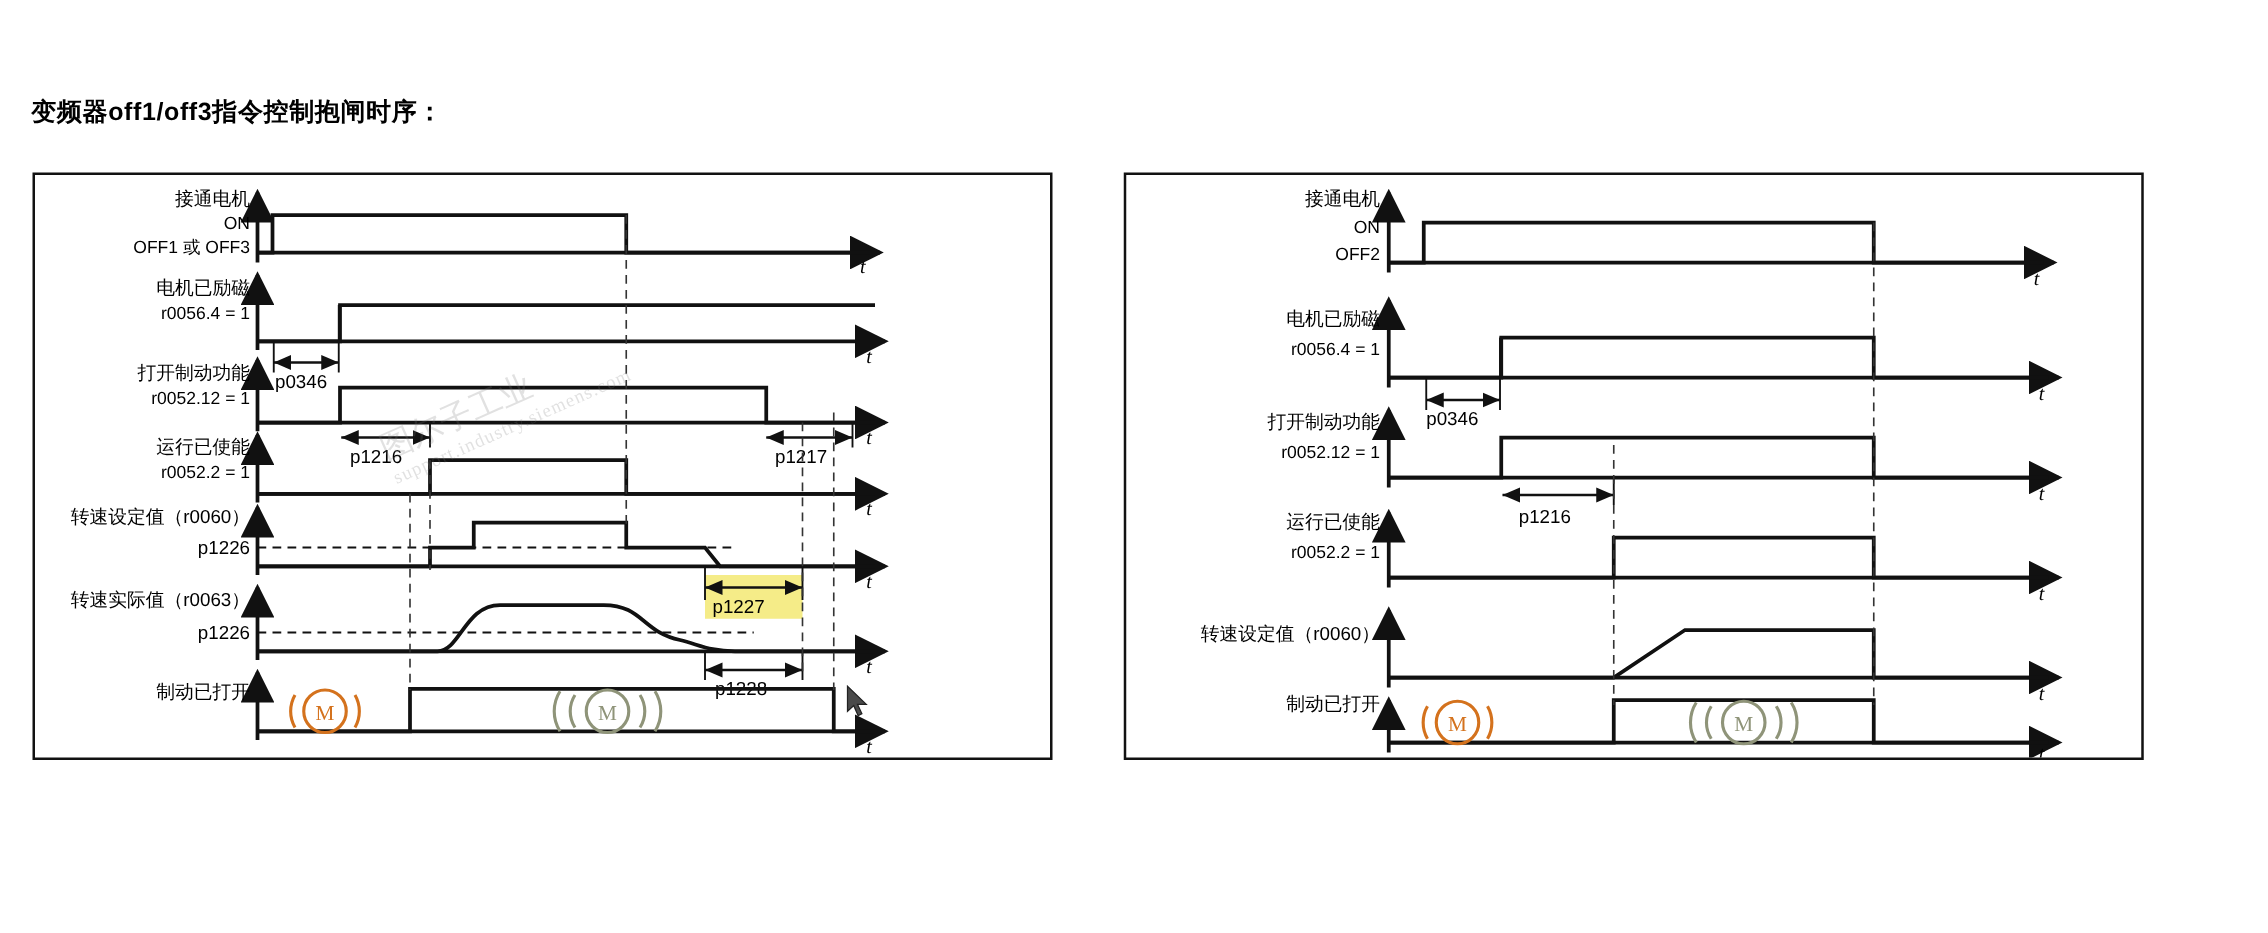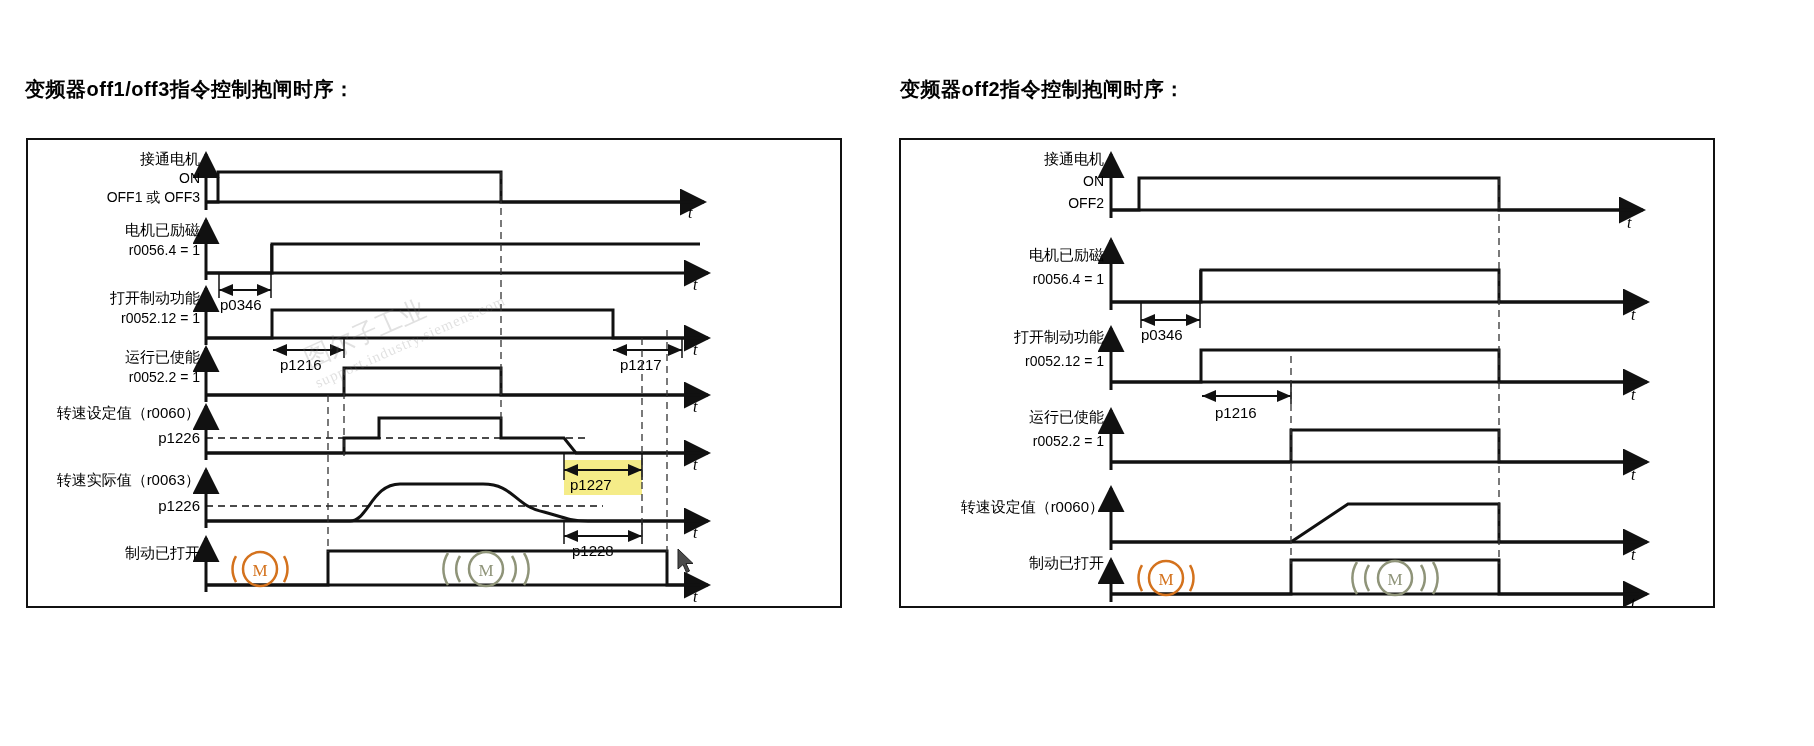--- a/index.html
+++ b/index.html
@@ -182,21 +182,20 @@
   </div>
 
   <div class="cursor" style="left:676px;top:548px;">
     <svg width="22" height="28" viewBox="0 0 22 28">
       <path d="M2,1 L2,21 L7,16.5 L10.5,24.5 L13.5,23 L10,15.5 L17,15.5 z" fill="#4a4a4a" stroke="#222" stroke-width="1"></path>
     </svg>
   </div>
 </div>
 
 <div class="panel right">
-  <div class="panel-title">变频器off2指令控制抱闸时序：</div>
 
   <div class="diagram-box">
     <svg width="812" height="466" viewBox="0 0 812 466">
       <defs>
         <marker id="arrR" markerWidth="9" markerHeight="9" refX="8" refY="4.5" orient="auto">
           <path d="M0,0 L9,4.5 L0,9 z" fill="#111"></path>
         </marker>
         <marker id="dimA2" markerWidth="8" markerHeight="8" refX="7" refY="4" orient="auto">
           <path d="M0,1 L7,4 L0,7 z" fill="#111"></path>
         </marker>

